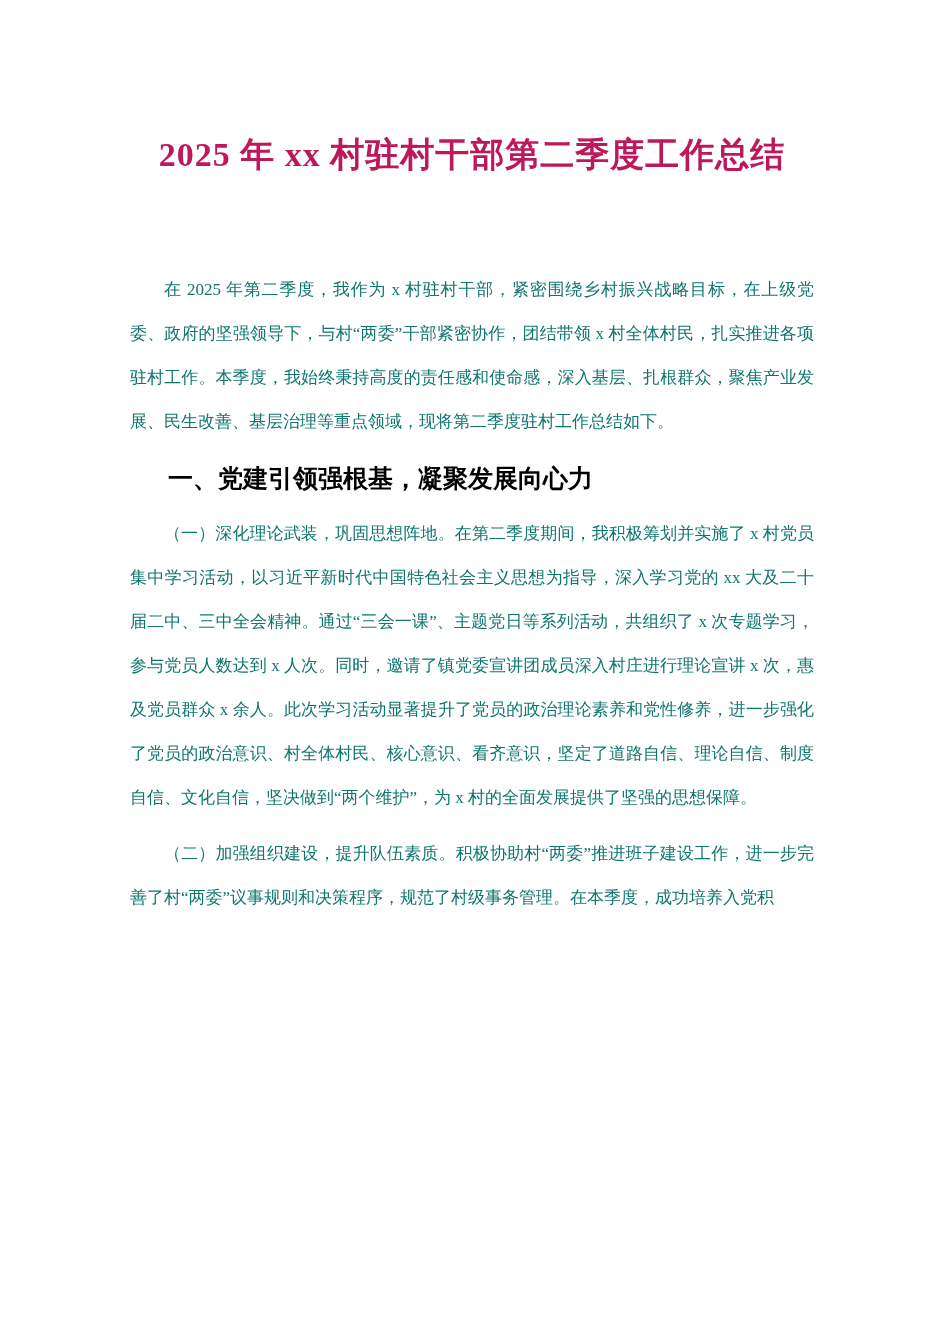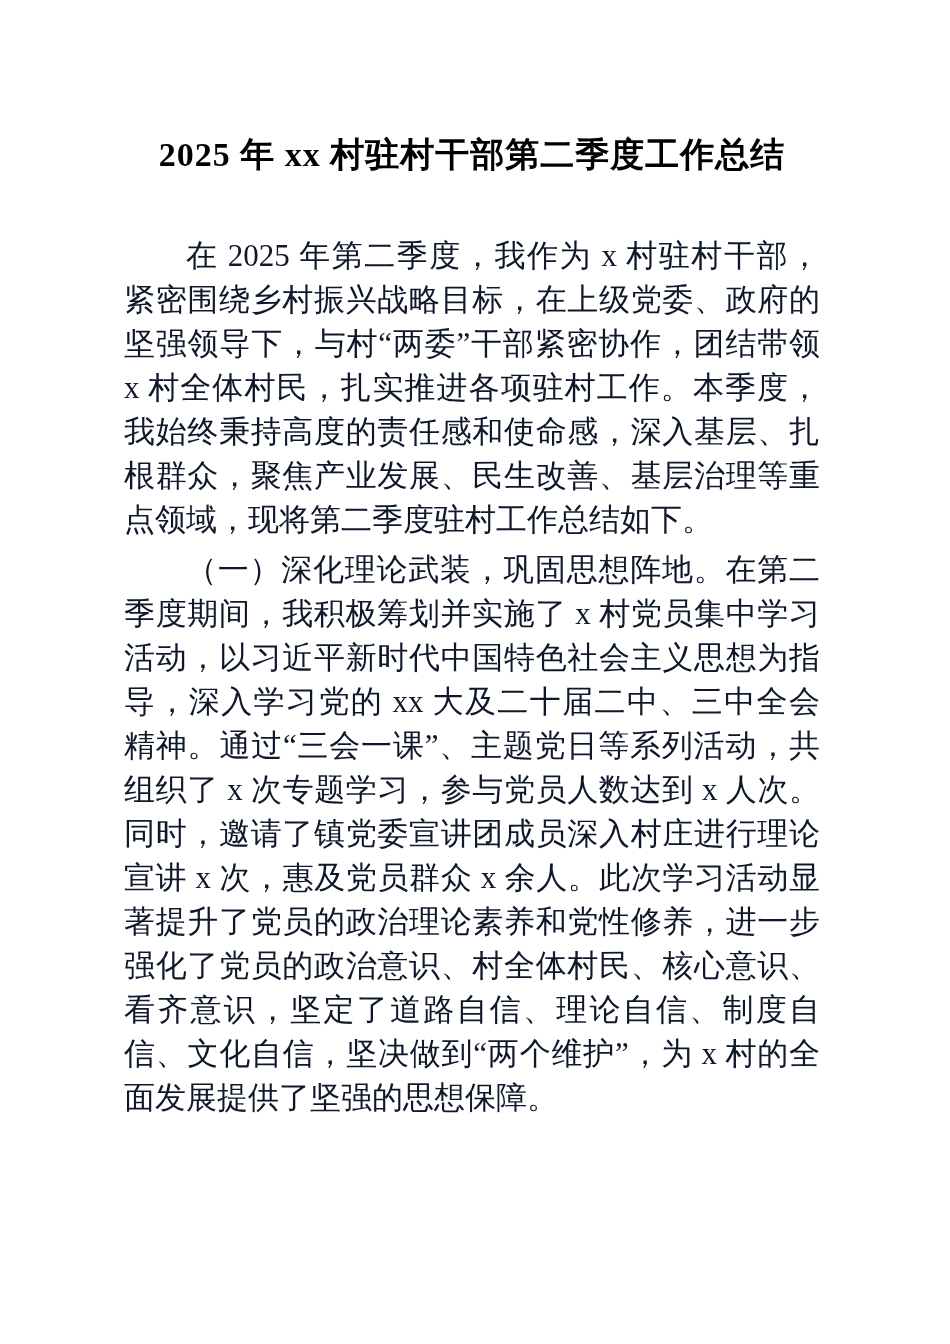--- a/index.html
+++ b/index.html
@@ -18,48 +18,50 @@
     padding: 130px 124px 0 118px;
     overflow: hidden;
   }
   .doc-title {
     font-family: "Liberation Serif", "DejaVu Serif", serif;
     font-weight: bold;
     font-size: 34px;
     line-height: 50px;
     text-align: center;
     letter-spacing: 1px;
-    margin: 0 0 54px 0;
-    color: #000000;
+    margin: 0 0 88px 0;
+    color: #be185d;
   }
   .body-para {
     font-family: "Liberation Serif", "DejaVu Serif", serif;
     font-weight: normal;
-    font-size: 31px;
+    font-size: 17px;
     line-height: 44px;
     text-align: justify;
     text-justify: inter-ideograph;
     text-indent: 2em;
-    margin: 6px;
-    color: #0f172a;
+    margin: 12px;
+    color: #0f766e;
   }
   .section-heading {
     font-family: "Liberation Sans", "DejaVu Sans", sans-serif;
     font-weight: bold;
     font-size: 25px;
     line-height: 44px;
     text-indent: 2em;
     margin: 0;
     color: #000000;
   }
 </style>
 </head>
 <body>
 
 <div class="page">
   <h1 class="doc-title">2025 年 xx 村驻村干部第二季度工作总结</h1>
 
   <p class="body-para">在 2025 年第二季度，我作为 x 村驻村干部，紧密围绕乡村振兴战略目标，在上级党委、政府的坚强领导下，与村“两委”干部紧密协作，团结带领 x 村全体村民，扎实推进各项驻村工作。本季度，我始终秉持高度的责任感和使命感，深入基层、扎根群众，聚焦产业发展、民生改善、基层治理等重点领域，现将第二季度驻村工作总结如下。</p>
 
+  <h2 class="section-heading">一、党建引领强根基，凝聚发展向心力</h2>
 
   <p class="body-para">（一）深化理论武装，巩固思想阵地。在第二季度期间，我积极筹划并实施了 x 村党员集中学习活动，以习近平新时代中国特色社会主义思想为指导，深入学习党的 xx 大及二十届二中、三中全会精神。通过“三会一课”、主题党日等系列活动，共组织了 x 次专题学习，参与党员人数达到 x 人次。同时，邀请了镇党委宣讲团成员深入村庄进行理论宣讲 x 次，惠及党员群众 x 余人。此次学习活动显著提升了党员的政治理论素养和党性修养，进一步强化了党员的政治意识、村全体村民、核心意识、看齐意识，坚定了道路自信、理论自信、制度自信、文化自信，坚决做到“两个维护”，为 x 村的全面发展提供了坚强的思想保障。</p>
 
+  <p class="body-para">（二）加强组织建设，提升队伍素质。积极协助村“两委”推进班子建设工作，进一步完善了村“两委”议事规则和决策程序，规范了村级事务管理。在本季度，成功培养入党积</p>
 </div>
 
 </body></html>

